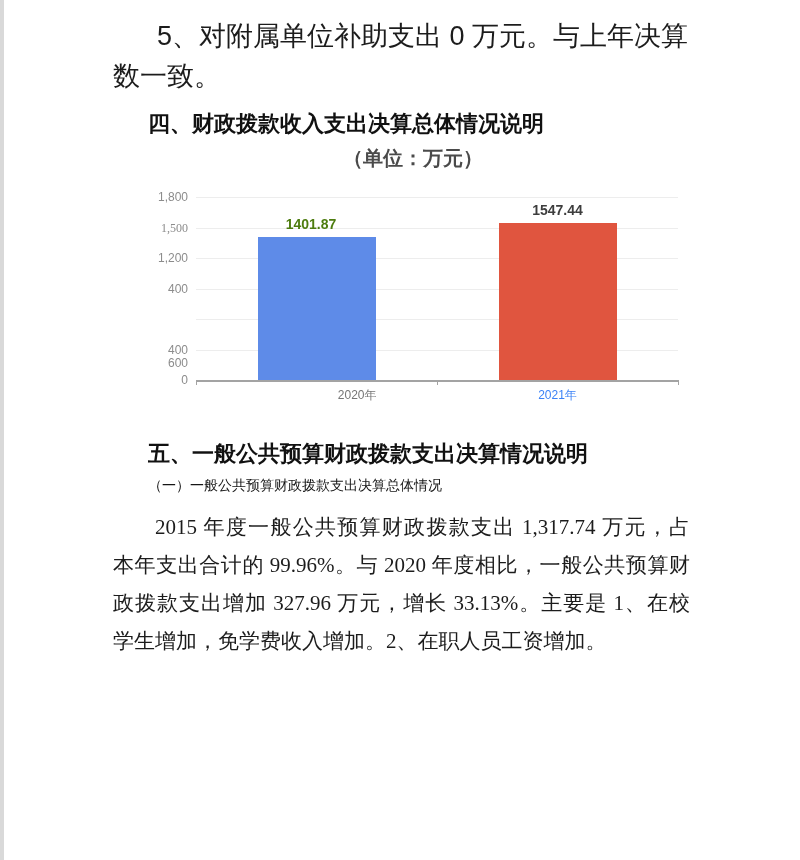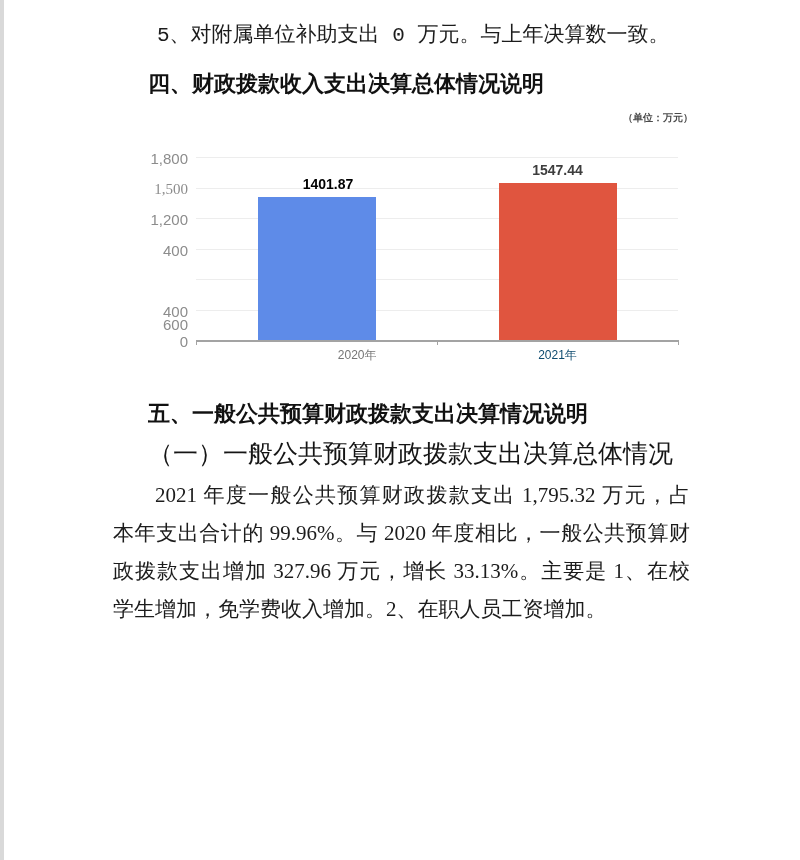--- a/index.html
+++ b/index.html
@@ -12,59 +12,59 @@
   }
   .page { position: relative; width: 800px; height: 860px; background: #ffffff; }
   .page-edge {
     position: absolute; left: 0; top: 0; width: 4px; height: 860px;
     background: #d9d9d9;
   }
   .content {
     position: absolute; left: 113px; top: 16px; width: 577px;
   }
   .body-line {
-    font-size: 21px; line-height: 40px;
-    font-family: Liberation Mono, monospace;
+    font-size: 27px; line-height: 40px;
+    font-family: Liberation Sans, sans-serif;
   }
   .line5 { text-indent: 44px; }
   .h-main {
     font-family: "Liberation Sans", "DejaVu Sans", sans-serif;
     font-weight: bold; font-size: 22px; line-height: 30px;
     text-indent: 35px; color: #111;
   }
   .h4 { margin-top: 13px; }
   .h5 { margin-top: 28px; }
   .h-sub {
-    font-size: 25px; line-height: 34px; margin-top: 8px;
+    font-size: 14px; line-height: 34px; 
     text-indent: 35px; color: #151515;
   }
   .para { margin-top: 5px; }
   .para .pline {
     font-size: 21px; line-height: 38px;
     text-align: justify; text-align-last: justify;
   }
   .para .pline.first { text-indent: 42px; }
   .para .pline.last { text-align: left; text-align-last: left; }
 
   
   .chart-title-block {
     margin-top: 10px; text-align: center; width: 560px; margin-left: 20px;
     font-family: "Liberation Sans", "DejaVu Sans", sans-serif;
   }
   .chart-title { font-size: 15px; font-weight: bold; color: #4a4a4a; line-height: 20px; }
-  .chart-subtitle { font-size: 10px; font-weight: bold; color: #4a4a4a; line-height: 18px; text-align: right; }
+  .chart-subtitle { font-size: 20px; font-weight: bold; color: #4a4a4a; line-height: 18px; }
   .chart {
     position: relative; margin-left: 37px; margin-top: 14px;
     width: 540px; height: 230px;
     font-family: "Liberation Sans", "DejaVu Sans", sans-serif;
   }
   .gridline { position: absolute; height: 1px; }
   .axis-x { position: absolute; height: 2px; }
   .xtick { position: absolute; width: 1px; height: 5px; }
-  .ylab { position: absolute; font-size: 15px; text-align: right; width: 40px; }
+  .ylab { position: absolute; font-size: 12px; text-align: right; width: 40px; }
   .xlab { position: absolute; font-size: 12px; text-align: center; width: 120px; }
   .bar { position: absolute; }
   .bar-label { position: absolute; font-size: 14px; font-weight: bold; text-align: center; width: 140px; }
 </style>
 </head>
 <body>
 
 <div class="page">
   <div class="page-edge"></div>
 
@@ -91,32 +91,32 @@
         <div class="ylab" style="left: -2px; top: 70px; color: rgb(140, 140, 140);">1,200</div>
         <div class="gridline" style="left: 46px; width: 482px; top: 46.5px; background: rgb(237, 237, 237);"></div>
         <div class="ylab" style="left: -2px; top: 39.5px; color: rgb(140, 140, 140); font-family: Liberation Serif, serif;">1,500</div>
         <div class="gridline" style="left: 46px; width: 482px; top: 16px; background: rgb(237, 237, 237);"></div>
         <div class="ylab" style="left: -2px; top: 9px; color: rgb(140, 140, 140);">1,800</div>
         <div class="axis-x" style="left: 46px; width: 482px; top: 199px; background: rgb(163, 163, 163);"></div>
         <div class="xtick" style="left: 46px; top: 199px; background: rgb(163, 163, 163);"></div>
         <div class="xtick" style="left: 287px; top: 199px; background: rgb(163, 163, 163);"></div>
         <div class="xtick" style="left: 528px; top: 199px; background: rgb(163, 163, 163);"></div>
         <div class="bar" style="left: 107.5px; top: 56.4766px; width: 118px; height: 142.523px; background: rgb(94, 139, 232);"></div>
-        <div class="bar-label" style="left: 108px; top: 35.4766px; color: #000000;">1401.87</div>
+        <div class="bar-label" style="left: 91px; top: 35.4766px; color: #4d7c0f;">1401.87</div>
         <div class="xlab" style="left: 106.5px; top: 206px; color: rgb(117, 117, 117); text-align: right;">2020年</div>
         <div class="bar" style="left: 348.5px; top: 41.6769px; width: 118px; height: 157.323px; background: rgb(224, 85, 63);"></div>
         <div class="bar-label" style="left: 337.5px; top: 20.6769px; color: rgb(61, 61, 61);">1547.44</div>
-        <div class="xlab" style="left: 347.5px; top: 206px; color: #0c4a6e;">2021年</div>
+        <div class="xlab" style="left: 347.5px; top: 206px; color: #3b82f6;">2021年</div>
       </div>
 
     <div class="h-main h5">五、一般公共预算财政拨款支出决算情况说明</div>
 
     <div class="h-sub">（一）一般公共预算财政拨款支出决算总体情况</div>
 
     <div class="para">
-      <div class="pline first">2021 年度一般公共预算财政拨款支出 1,795.32 万元，占</div>
+      <div class="pline first">2015 年度一般公共预算财政拨款支出 1,317.74 万元，占</div>
       <div class="pline">本年支出合计的 99.96%。与 2020 年度相比，一般公共预算财</div>
       <div class="pline">政拨款支出增加 327.96 万元，增长 33.13%。主要是 1、在校</div>
       <div class="pline last">学生增加，免学费收入增加。2、在职人员工资增加。</div>
     </div>
 
   </div>
 </div>
 
 </body></html>

